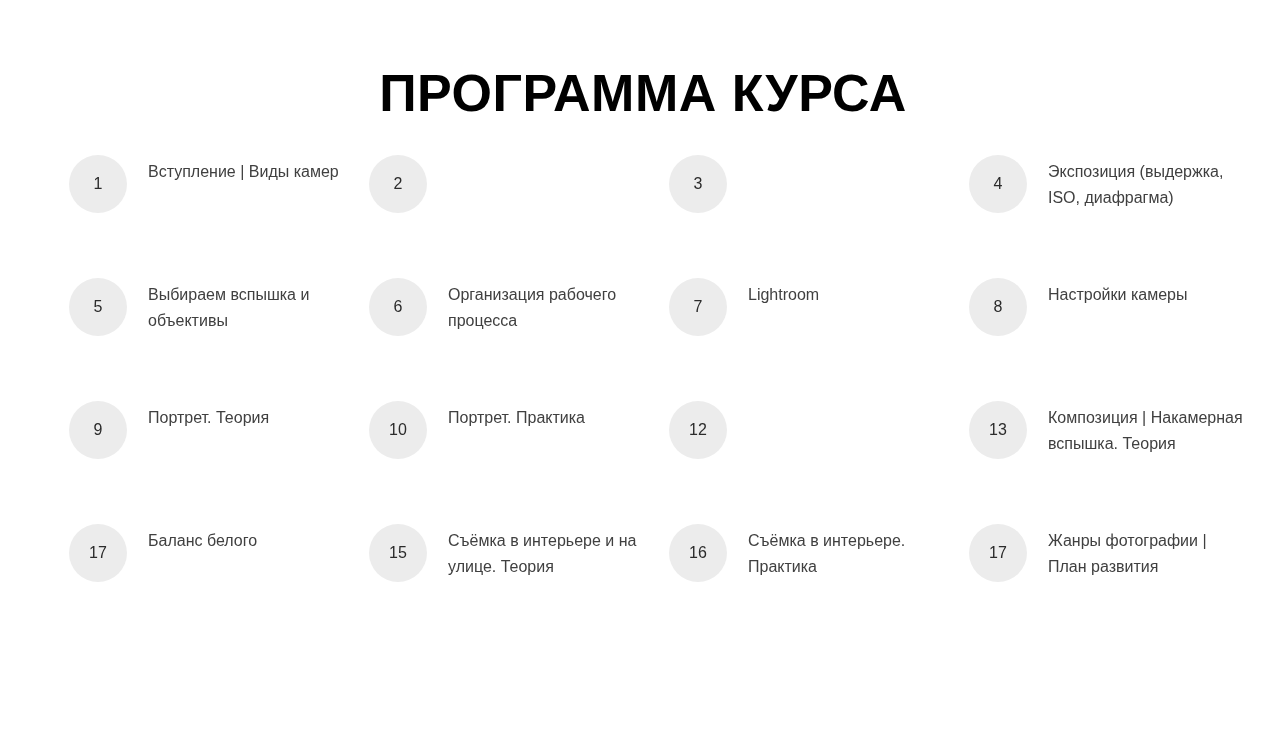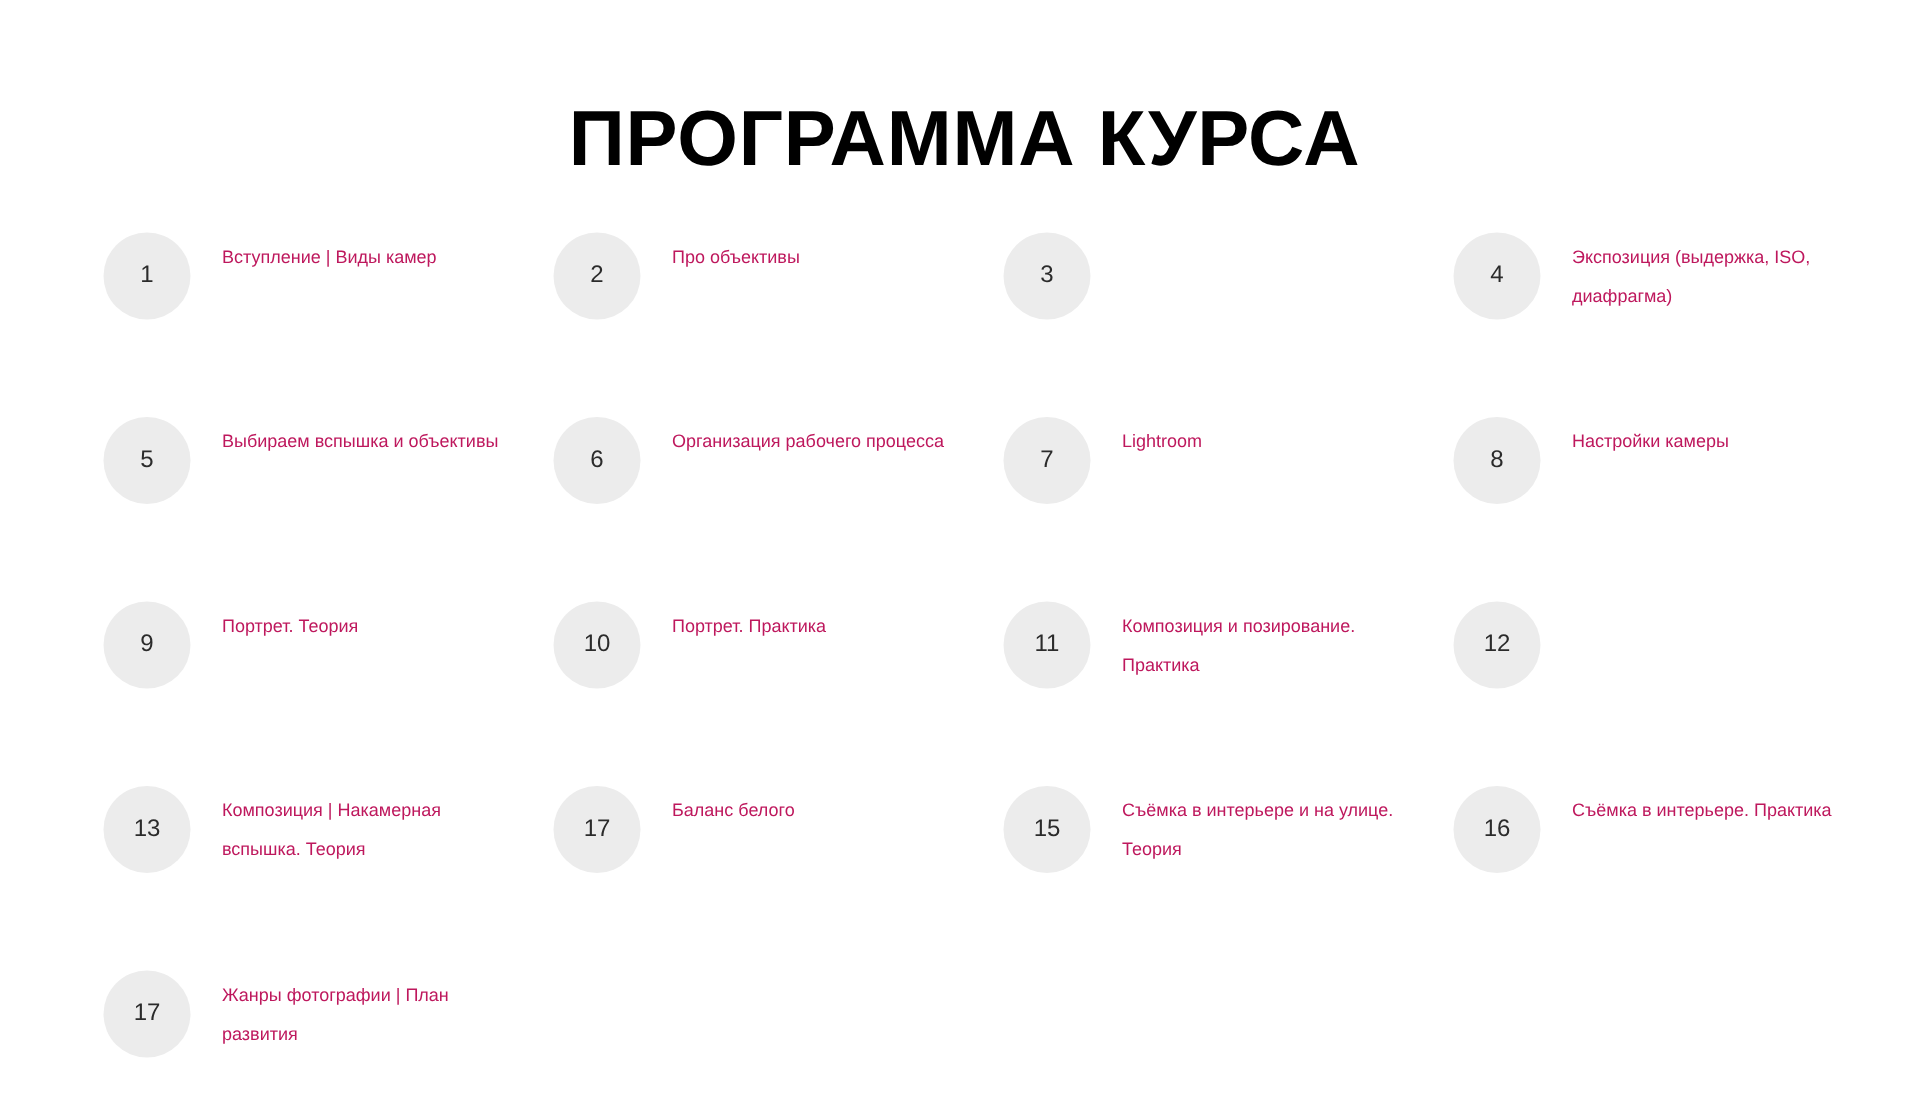--- a/index.html
+++ b/index.html
@@ -58,23 +58,23 @@
     display: flex;
     align-items: center;
     justify-content: center;
     font-size: 16px;
     line-height: 1;
     color: #2b2b2b;
     font-weight: 400;
   }
   .item-label {
     flex: 1 1 auto;
-    font-size: 12px;
+    font-size: 16px;
     line-height: 25.5px;
-    color: #be185d;
+    color: #404040;
     padding-top: 4px;
     max-width: 200px;
     word-wrap: break-word;
   }
 </style>
 </head>
 <body>
 
 <div class="page">
 
@@ -82,21 +82,20 @@
 
   <div class="grid">
 
     <div class="program-item">
       <div class="item-badge">1</div>
       <div class="item-label">Вступление | Виды камер</div>
     </div>
 
     <div class="program-item">
       <div class="item-badge">2</div>
-      <div class="item-label">Про объективы</div>
     </div>
 
     <div class="program-item">
       <div class="item-badge">3</div>
     </div>
 
     <div class="program-item">
       <div class="item-badge">4</div>
       <div class="item-label">Экспозиция (выдержка, ISO, диафрагма)</div>
     </div>
@@ -124,24 +123,20 @@
     <div class="program-item">
       <div class="item-badge">9</div>
       <div class="item-label">Портрет. Теория</div>
     </div>
 
     <div class="program-item">
       <div class="item-badge">10</div>
       <div class="item-label">Портрет. Практика</div>
     </div>
 
-    <div class="program-item">
-      <div class="item-badge">11</div>
-      <div class="item-label">Композиция и позирование. Практика</div>
-    </div>
 
     <div class="program-item">
       <div class="item-badge">12</div>
     </div>
 
     <div class="program-item">
       <div class="item-badge">13</div>
       <div class="item-label">Композиция | Накамерная вспышка. Теория</div>
     </div>
 

